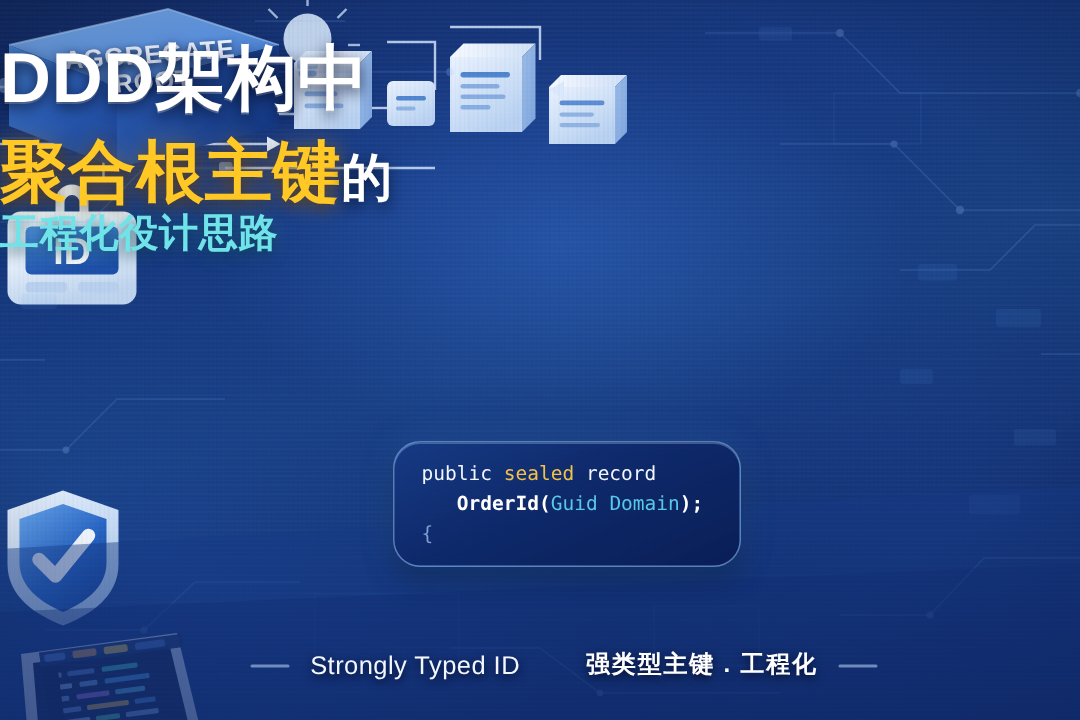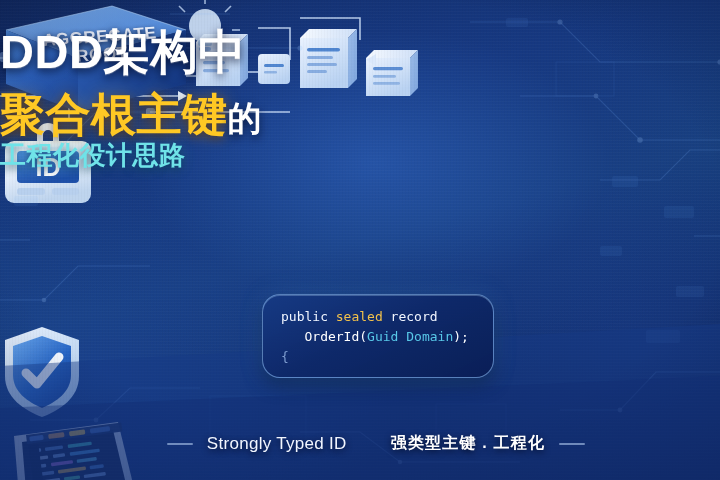--- a/index.html
+++ b/index.html
@@ -91,21 +91,21 @@
     background: linear-gradient(155deg, rgba(22,58,132,0.94) 0%, rgba(14,40,104,0.96) 48%, rgba(10,30,86,0.97) 100%);
     box-shadow: 0 0 22px rgba(80,160,255,0.28), inset 0 1px 0 rgba(190,225,255,0.28), 0 6px 18px rgba(2,10,34,0.6);
     padding:12px 0 0 18px;
     font-family:"DejaVu Sans Mono","Liberation Mono",monospace;
     font-size:13px; line-height:20px;margin-top:28px;
   }
   #code-block .cl { white-space:pre; }
   .k-white { color:#f1f6ff; }
   .k-gold  { color:#f2c14b; }
   .k-cyan  { color:#58c8e8; }
-  .k-bold  { font-weight:normal; color:#ffffff; }
+  .k-bold  { font-weight:bold; color:#ffffff; }
   .k-dim   { color:#7e9dd0; }
   
   #footer {
     position:absolute; left:0; right:0; bottom:26px; z-index:30;
     display:flex; align-items:center; justify-content:center; gap:14px;padding-left:32px;
   }
   #footer .dash { width:26px; height:2px; background:rgba(190,215,250,0.55); border-radius:2px; }
   #footer-en {
     color:#f2f6ff; font-size:17px; letter-spacing:0.3px;
     text-shadow:0 2px 6px rgba(2,10,36,0.9);

